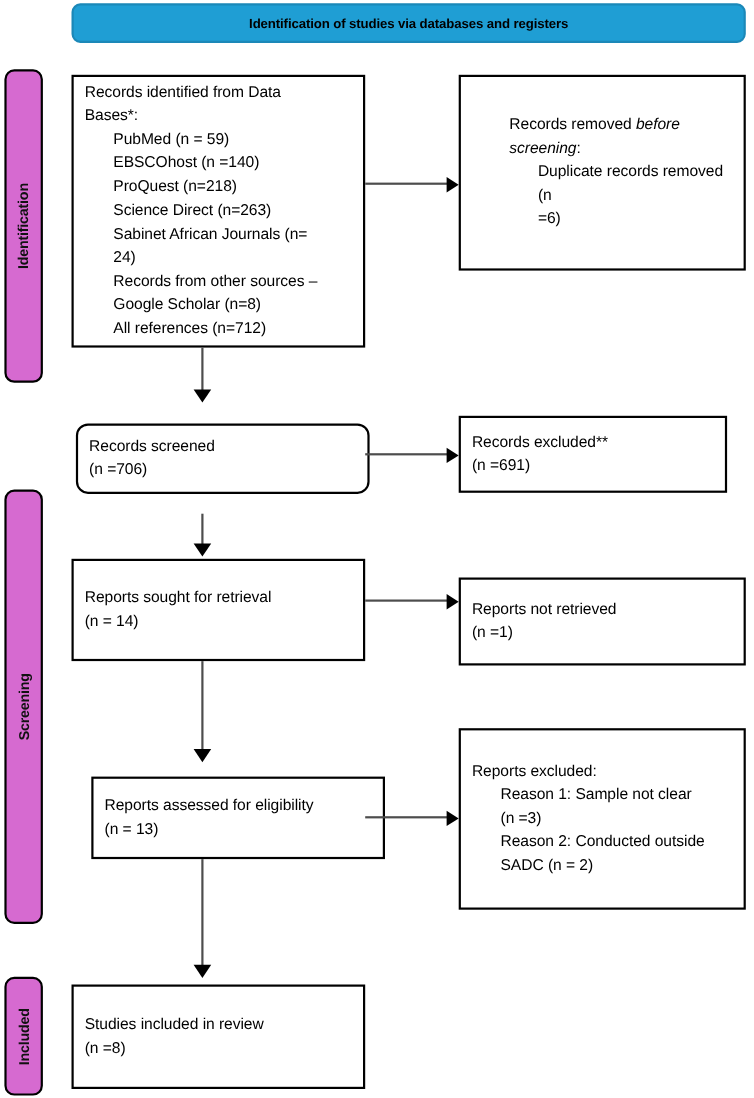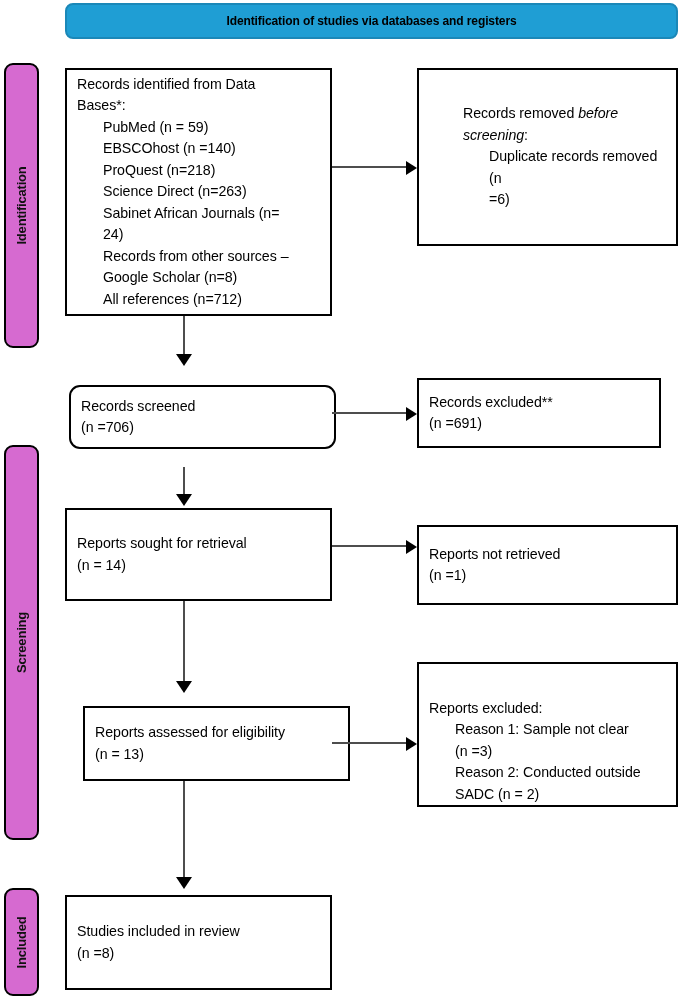--- a/index.html
+++ b/index.html
@@ -179,21 +179,21 @@
   <div class="box" style="left:417px; top:511px; width:261px; height:80px;margin-top:14px;">
     <div class="box-line">Reports not retrieved</div>
     <div class="box-line">(n =1)</div>
   </div>
 
   <div class="box" style="left:83px; top:706px; width:267px; height:75px;">
     <div class="box-line">Reports assessed for eligibility</div>
     <div class="box-line">(n = 13)</div>
   </div>
 
-  <div class="box" style="left:417px; top:662px; width:261px; height:145px;justify-content:flex-end;">
+  <div class="box" style="left:417px; top:662px; width:261px; height:165px;">
     <div class="box-line">Reports excluded:</div>
     <div class="box-line indent">Reason 1: Sample not clear</div>
     <div class="box-line indent">(n =3)</div>
     <div class="box-line indent">Reason 2: Conducted outside</div>
     <div class="box-line indent">SADC (n = 2)</div>
   </div>
 
   <div class="box" style="left:65px; top:895px; width:267px; height:95px;">
     <div class="box-line">Studies included in review</div>
     <div class="box-line">(n =8)</div>

